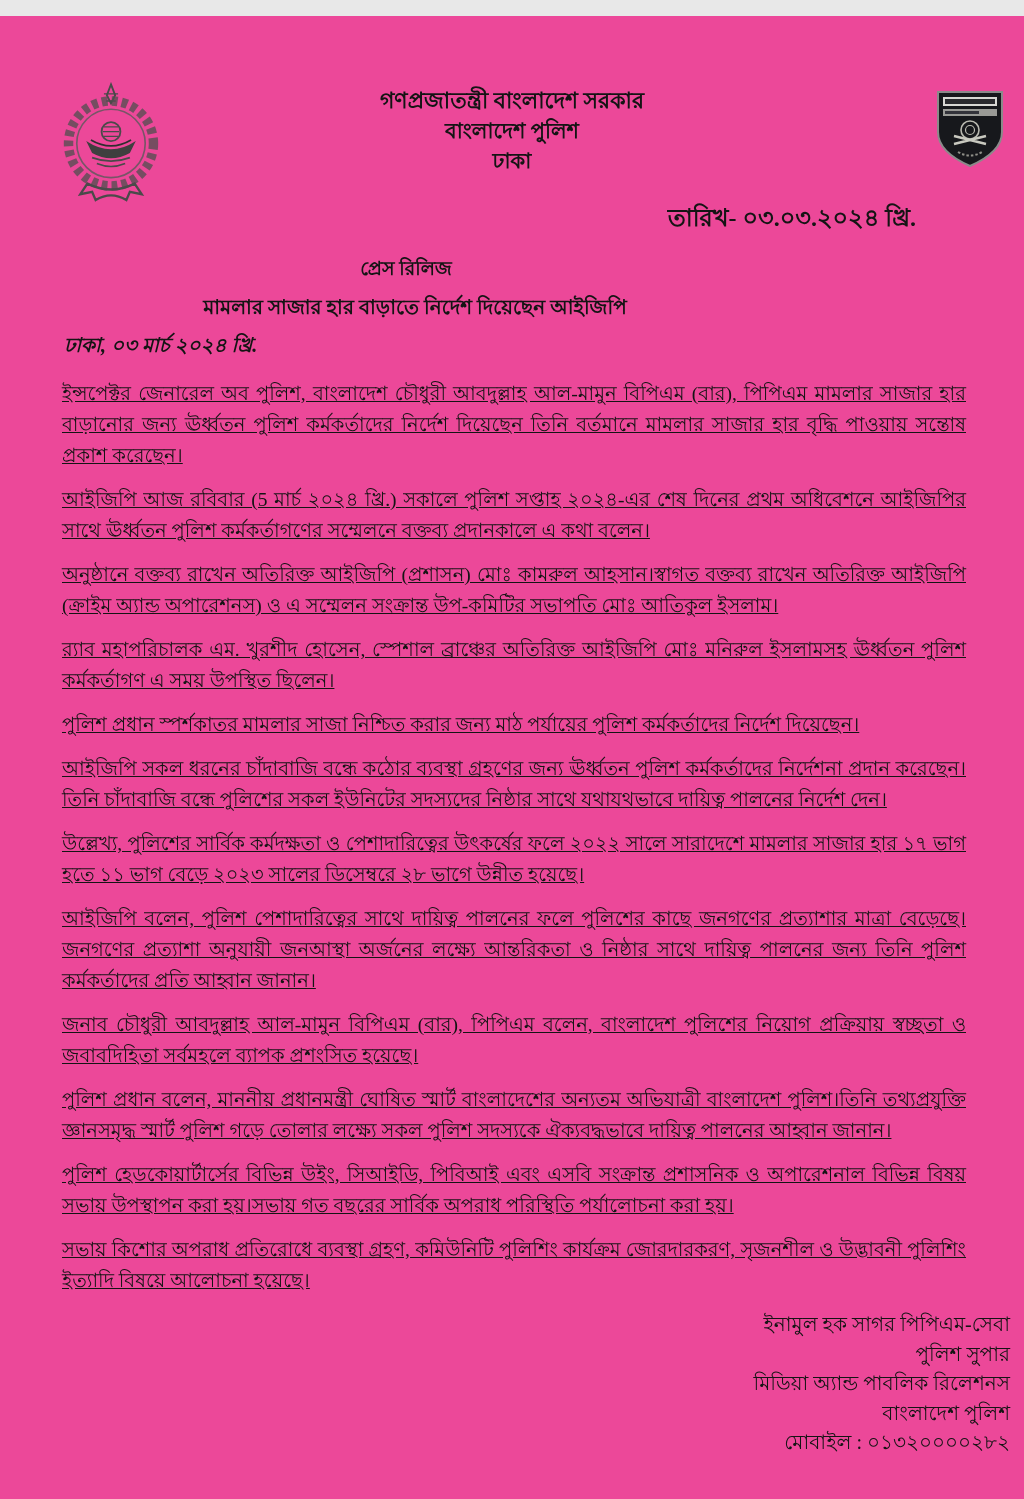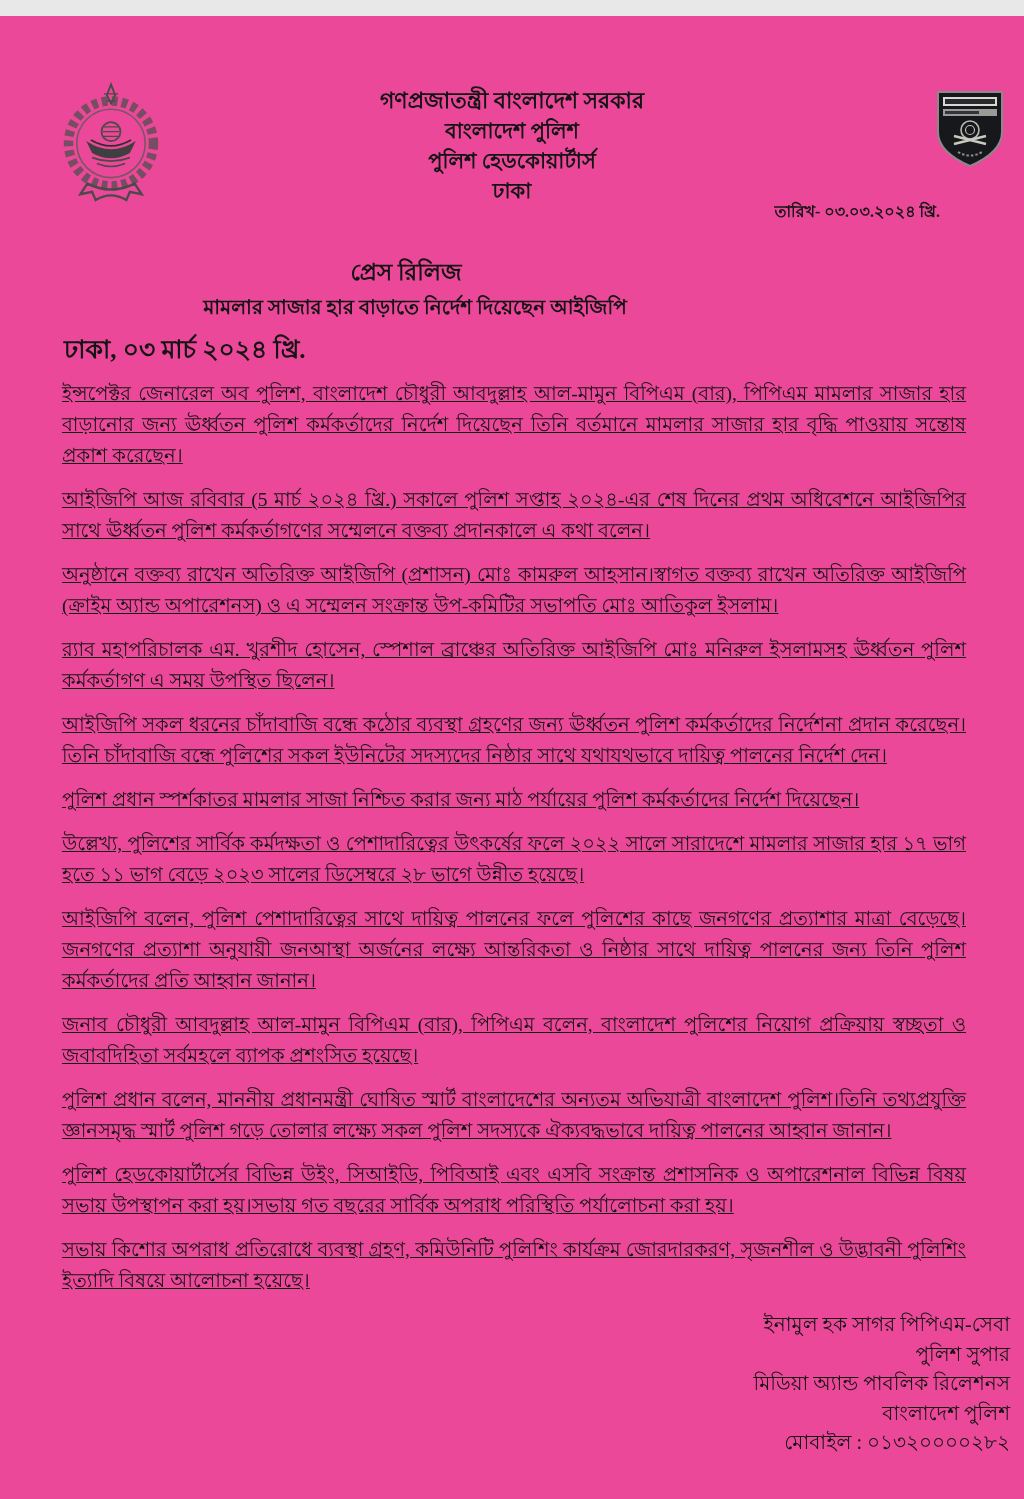--- a/index.html
+++ b/index.html
@@ -41,49 +41,50 @@
     font-weight: bold;
     line-height: 30px;
     font-size: 22px;
   }
   .header-center .h-line2, .header-center .h-line3, .header-center .h-line4 {
     font-size: 21px;
   }
   .date-line {
     position: absolute;
     top: 183px;
-    right: 84px;
-    font-size: 16px;
+    right: 108px;
+    font-size: 24px;
     font-weight: bold;
   }
   
   .press-title {
     position: absolute;
     top: 238px;
     left: 0;
     width: 812px;
     text-align: center;
-    font-size: 23px;
+    font-size: 19px;
     font-weight: bold;
   }
   .press-subtitle {
     position: absolute;
     top: 276px;
     left: 0;
     width: 830px;
     text-align: center;
     font-size: 20px;
     font-weight: bold;
   }
   .dateline {
     position: absolute;
     top: 314px;
     left: 64px;
-    font-size: 25px;
-    font-weight: bold;
+    font-size: 20px;
+    font-weight: bold;
+    font-style: italic;
   }
   
   .body-block {
     position: absolute;
     top: 362px;
     left: 62px;
     width: 904px;
     text-decoration: underline;
   }
   .body-block p {
@@ -143,21 +144,20 @@
 
       <path d="M34 64 q16 6 32 0 M38 69 q12 5 24 0" fill="none" stroke="#4a4a4a" stroke-width="1.4"></path>
 
       <path d="M30 86 q20 10 40 0 l6 9 -10 -2 -3 7 q-13 -8 -26 0 l-3 -7 -10 2 z" fill="none" stroke="#4a4a4a" stroke-width="2"></path>
     </svg>
   </div>
 
   <div class="header-center">
     <div class="h-line1">গণপ্রজাতন্ত্রী বাংলাদেশ সরকার</div>
     <div class="h-line2">বাংলাদেশ পুলিশ</div>
-    <div class="h-line3">পুলিশ হেডকোয়ার্টার্স</div>
     <div class="h-line4">ঢাকা</div>
   </div>
 
   <div class="badge-right">
     <svg viewBox="0 0 72 82" width="72" height="82" aria-hidden="true">
       <path d="M4 4 h64 v40 q0 20 -32 34 q-32 -14 -32 -34 z" fill="#17181c" stroke="#8a8a8a" stroke-width="2"></path>
 
       <rect x="9" y="9" width="54" height="9" fill="#d8d8d4"></rect>
       <rect x="11" y="11" width="50" height="5" fill="#2a2a2e"></rect>
       <rect x="9" y="21" width="54" height="7" fill="#9a9a96"></rect>
@@ -176,22 +176,22 @@
 
   <div class="press-title">প্রেস রিলিজ</div>
   <div class="press-subtitle">মামলার সাজার হার বাড়াতে নির্দেশ দিয়েছেন আইজিপি</div>
   <div class="dateline">ঢাকা, ০৩ মার্চ ২০২৪ খ্রি.</div>
 
   <div class="body-block">
     <p>ইন্সপেক্টর জেনারেল অব পুলিশ, বাংলাদেশ চৌধুরী আবদুল্লাহ আল-মামুন বিপিএম (বার), পিপিএম মামলার সাজার হার বাড়ানোর জন্য ঊর্ধ্বতন পুলিশ কর্মকর্তাদের নির্দেশ দিয়েছেন তিনি বর্তমানে মামলার সাজার হার বৃদ্ধি পাওয়ায় সন্তোষ প্রকাশ করেছেন।</p>
     <p>আইজিপি আজ রবিবার (5 মার্চ ২০২৪ খ্রি.) সকালে পুলিশ সপ্তাহ ২০২৪-এর শেষ দিনের প্রথম অধিবেশনে আইজিপির সাথে ঊর্ধ্বতন পুলিশ কর্মকর্তাগণের সম্মেলনে বক্তব্য প্রদানকালে এ কথা বলেন।</p>
     <p>অনুষ্ঠানে বক্তব্য রাখেন অতিরিক্ত আইজিপি (প্রশাসন) মোঃ কামরুল আহসান।স্বাগত বক্তব্য রাখেন অতিরিক্ত আইজিপি (ক্রাইম অ্যান্ড অপারেশনস) ও এ সম্মেলন সংক্রান্ত উপ-কমিটির সভাপতি মোঃ আতিকুল ইসলাম।</p>
     <p>র‍্যাব মহাপরিচালক এম. খুরশীদ হোসেন, স্পেশাল ব্রাঞ্চের অতিরিক্ত আইজিপি মোঃ মনিরুল ইসলামসহ ঊর্ধ্বতন পুলিশ কর্মকর্তাগণ এ সময় উপস্থিত ছিলেন।</p>
+    <p>পুলিশ প্রধান স্পর্শকাতর মামলার সাজা নিশ্চিত করার জন্য মাঠ পর্যায়ের পুলিশ কর্মকর্তাদের নির্দেশ দিয়েছেন।</p>
     <p>আইজিপি সকল ধরনের চাঁদাবাজি বন্ধে কঠোর ব্যবস্থা গ্রহণের জন্য ঊর্ধ্বতন পুলিশ কর্মকর্তাদের নির্দেশনা প্রদান করেছেন।তিনি চাঁদাবাজি বন্ধে পুলিশের সকল ইউনিটের সদস্যদের নিষ্ঠার সাথে যথাযথভাবে দায়িত্ব পালনের নির্দেশ দেন।</p>
-    <p>পুলিশ প্রধান স্পর্শকাতর মামলার সাজা নিশ্চিত করার জন্য মাঠ পর্যায়ের পুলিশ কর্মকর্তাদের নির্দেশ দিয়েছেন।</p>
     <p>উল্লেখ্য, পুলিশের সার্বিক কর্মদক্ষতা ও পেশাদারিত্বের উৎকর্ষের ফলে ২০২২ সালে সারাদেশে মামলার সাজার হার ১৭ ভাগ হতে ১১ ভাগ বেড়ে ২০২৩ সালের ডিসেম্বরে ২৮ ভাগে উন্নীত হয়েছে।</p>
     <p>আইজিপি বলেন, পুলিশ পেশাদারিত্বের সাথে দায়িত্ব পালনের ফলে পুলিশের কাছে জনগণের প্রত্যাশার মাত্রা বেড়েছে।জনগণের প্রত্যাশা অনুযায়ী জনআস্থা অর্জনের লক্ষ্যে আন্তরিকতা ও নিষ্ঠার সাথে দায়িত্ব পালনের জন্য তিনি পুলিশ কর্মকর্তাদের প্রতি আহ্বান জানান।</p>
     <p>জনাব চৌধুরী আবদুল্লাহ আল-মামুন বিপিএম (বার), পিপিএম বলেন, বাংলাদেশ পুলিশের নিয়োগ প্রক্রিয়ায় স্বচ্ছতা ও জবাবদিহিতা সর্বমহলে ব্যাপক প্রশংসিত হয়েছে।</p>
     <p>পুলিশ প্রধান বলেন, মাননীয় প্রধানমন্ত্রী ঘোষিত স্মার্ট বাংলাদেশের অন্যতম অভিযাত্রী বাংলাদেশ পুলিশ।তিনি তথ্যপ্রযুক্তি জ্ঞানসমৃদ্ধ স্মার্ট পুলিশ গড়ে তোলার লক্ষ্যে সকল পুলিশ সদস্যকে ঐক্যবদ্ধভাবে দায়িত্ব পালনের আহ্বান জানান।</p>
     <p>পুলিশ হেডকোয়ার্টার্সের বিভিন্ন উইং, সিআইডি, পিবিআই এবং এসবি সংক্রান্ত প্রশাসনিক ও অপারেশনাল বিভিন্ন বিষয় সভায় উপস্থাপন করা হয়।সভায় গত বছরের সার্বিক অপরাধ পরিস্থিতি পর্যালোচনা করা হয়।</p>
     <p>সভায় কিশোর অপরাধ প্রতিরোধে ব্যবস্থা গ্রহণ, কমিউনিটি পুলিশিং কার্যক্রম জোরদারকরণ, সৃজনশীল ও উদ্ভাবনী পুলিশিং ইত্যাদি বিষয়ে আলোচনা হয়েছে।</p>
   </div>
 
   <div class="signature-block">
     <div>ইনামুল হক সাগর পিপিএম-সেবা</div>

